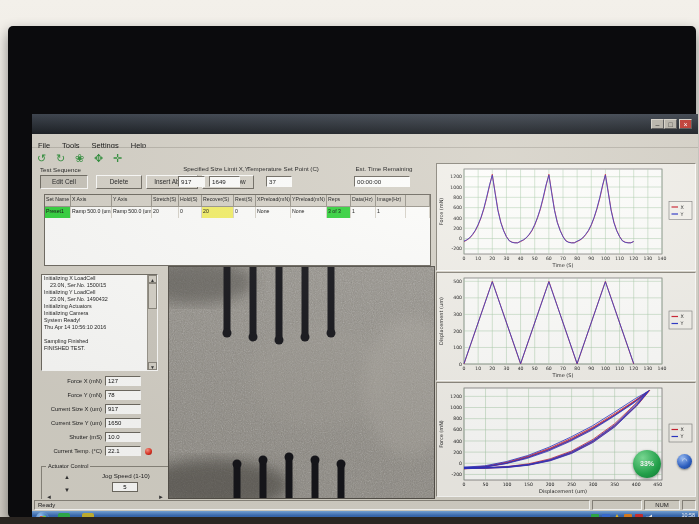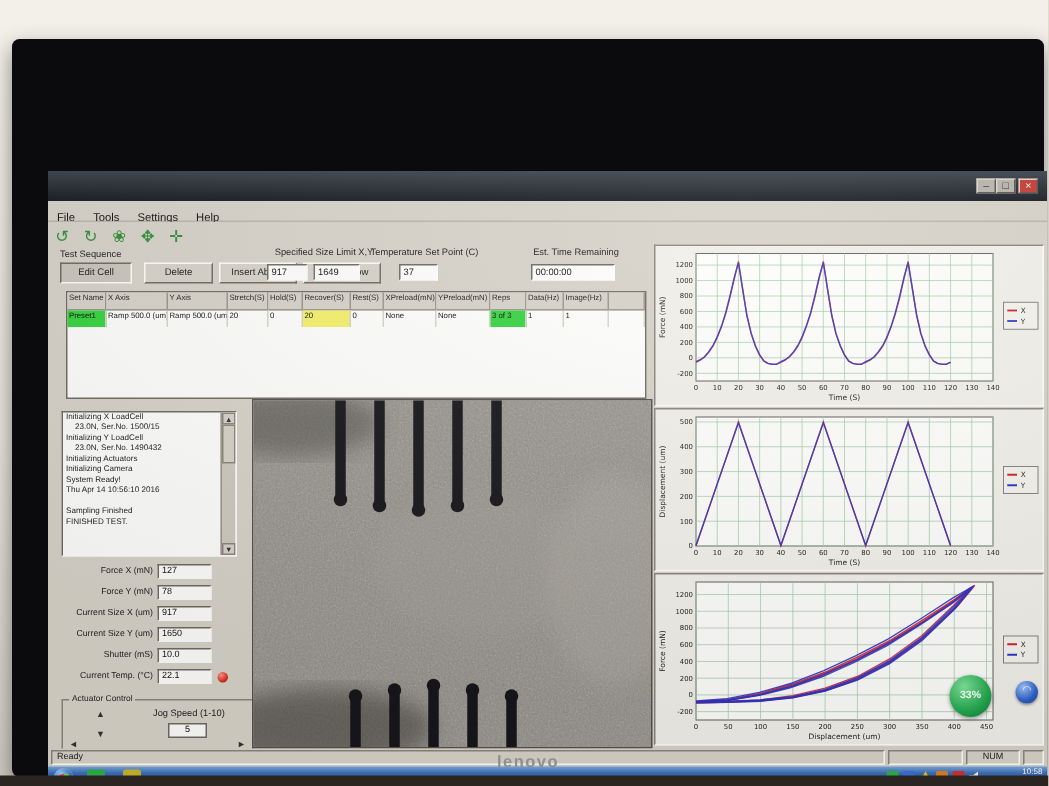--- a/index.html
+++ b/index.html
@@ -459,16 +459,15 @@
           <div>10:58</div>
           <div>2016/4/14</div>
         </div>
       </div>
 
       <div class="ball">33%</div>
       <div class="miniball">◠</div>
 
       <div class="glare"></div>
     </div>
-    <div class="brand">lenovo</div>
   </div>
   <div class="desk"></div>
 </div>
 
 </body></html>

